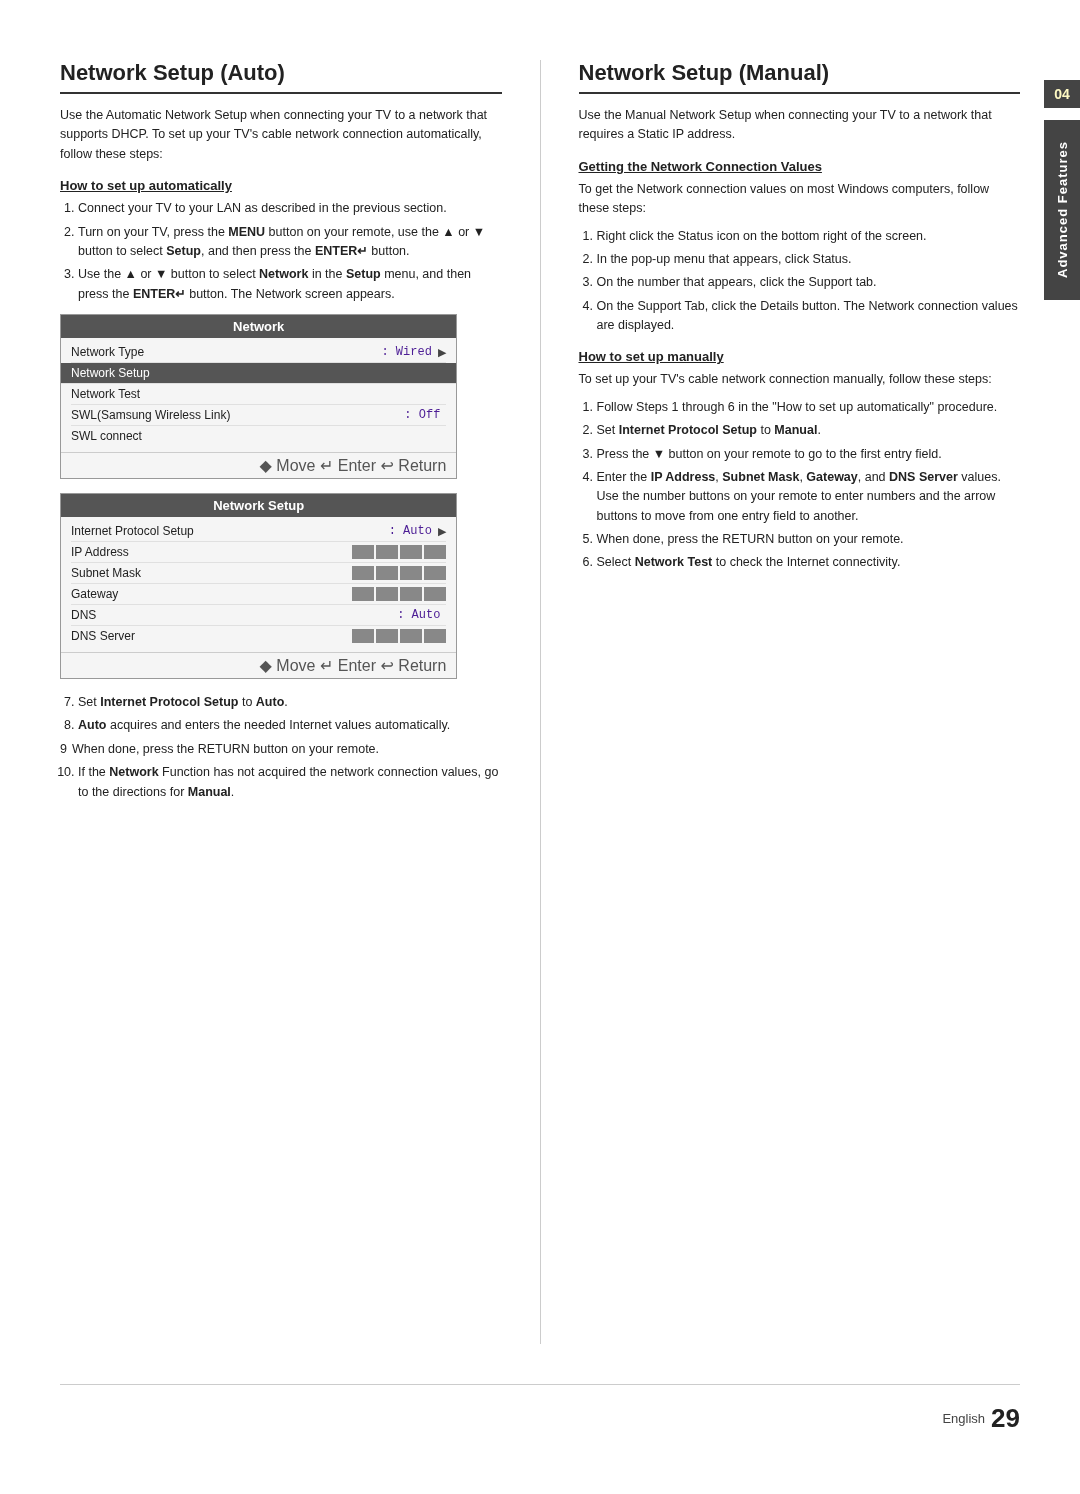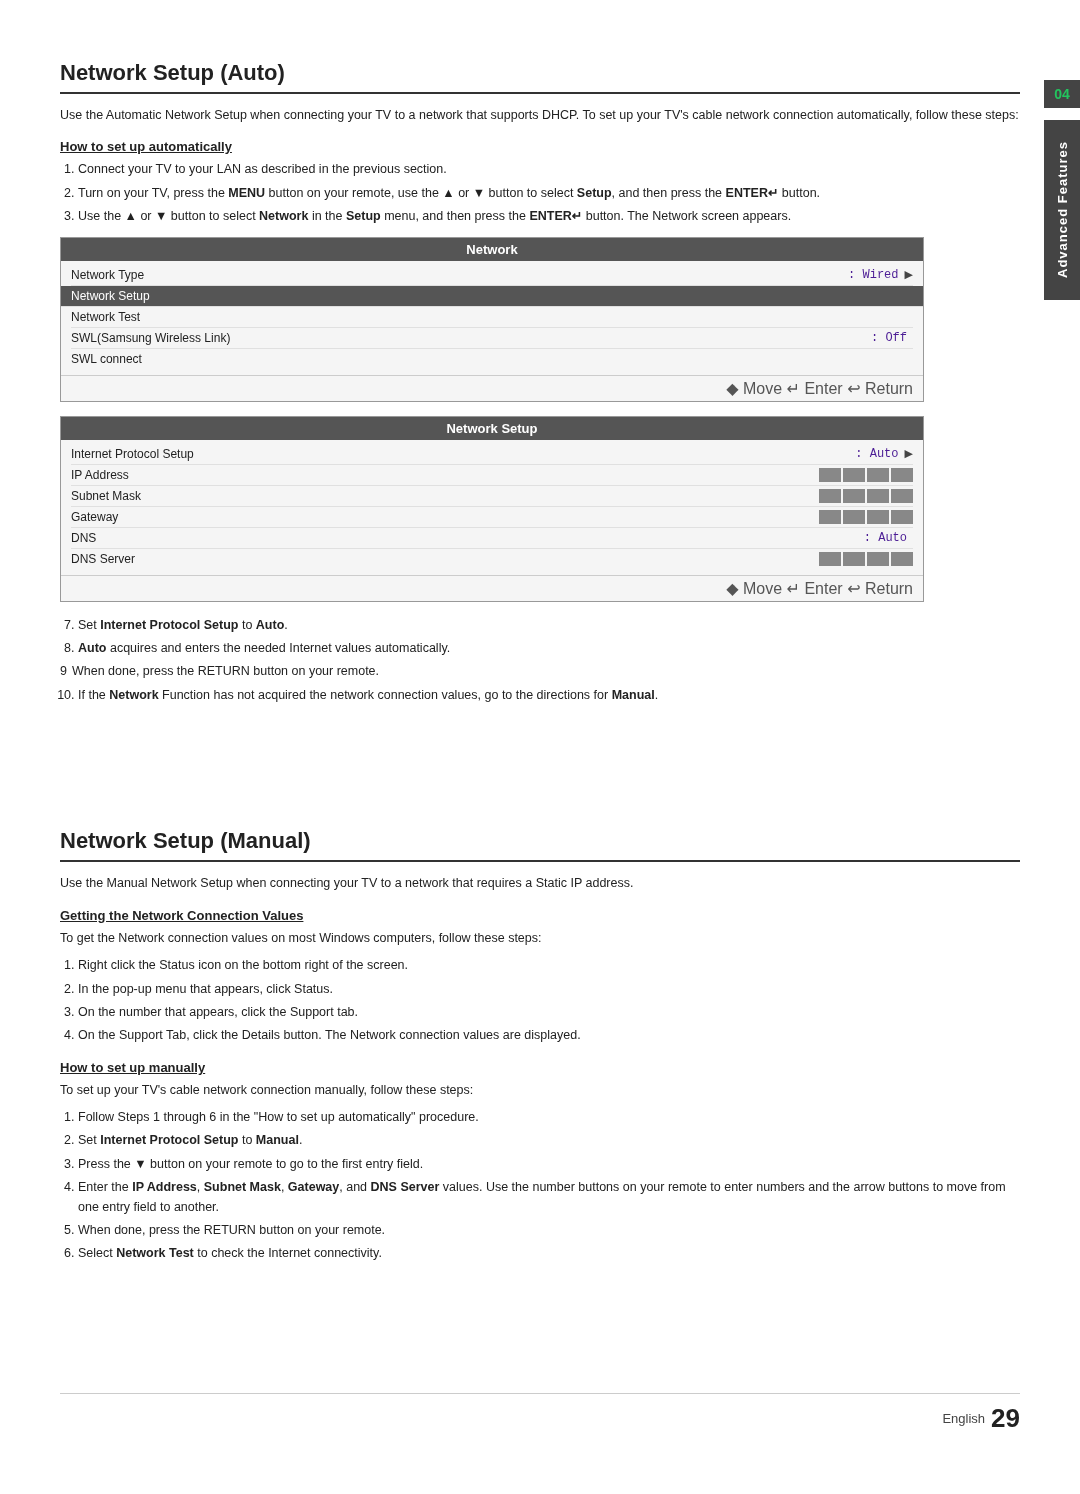--- a/index.html
+++ b/index.html
@@ -17,22 +17,22 @@
       width: 1080px;
       min-height: 1494px;
       padding: 60px 60px 60px 60px;
       position: relative;
       display: flex;
       flex-direction: column;
     }
 
     .content-area {
       display: flex;
-      flex-direction: column;
-      gap: 17px;
+      flex-direction: row;
+      gap: 28px;
       flex: 1;
     }
 
     
     .left-col {
       flex: 1;
       min-width: 0;
     }
 
     
@@ -184,34 +184,34 @@
       align-items: center;
       justify-content: center;
     }
 
     .sidebar-number {
       position: absolute;
       right: 0;
       top: 80px;
       width: 36px;
       background: #444;
-      color: #22c55e;
+      color: #fef9c3;
       font-size: 14px;
       font-weight: bold;
       text-align: center;
       padding: 6px 0;
     }
 
     
     .page-footer {
       display: flex;
       justify-content: flex-end;
       align-items: center;
       margin-top: auto;
-      padding-top: 9px;
+      padding-top: 18px;
       border-top: 1px solid #ccc;
       margin-top: 40px;
     }
 
     .footer-text {
       font-size: 13px;
       color: #444;
       margin-right: 6px;
     }
 

